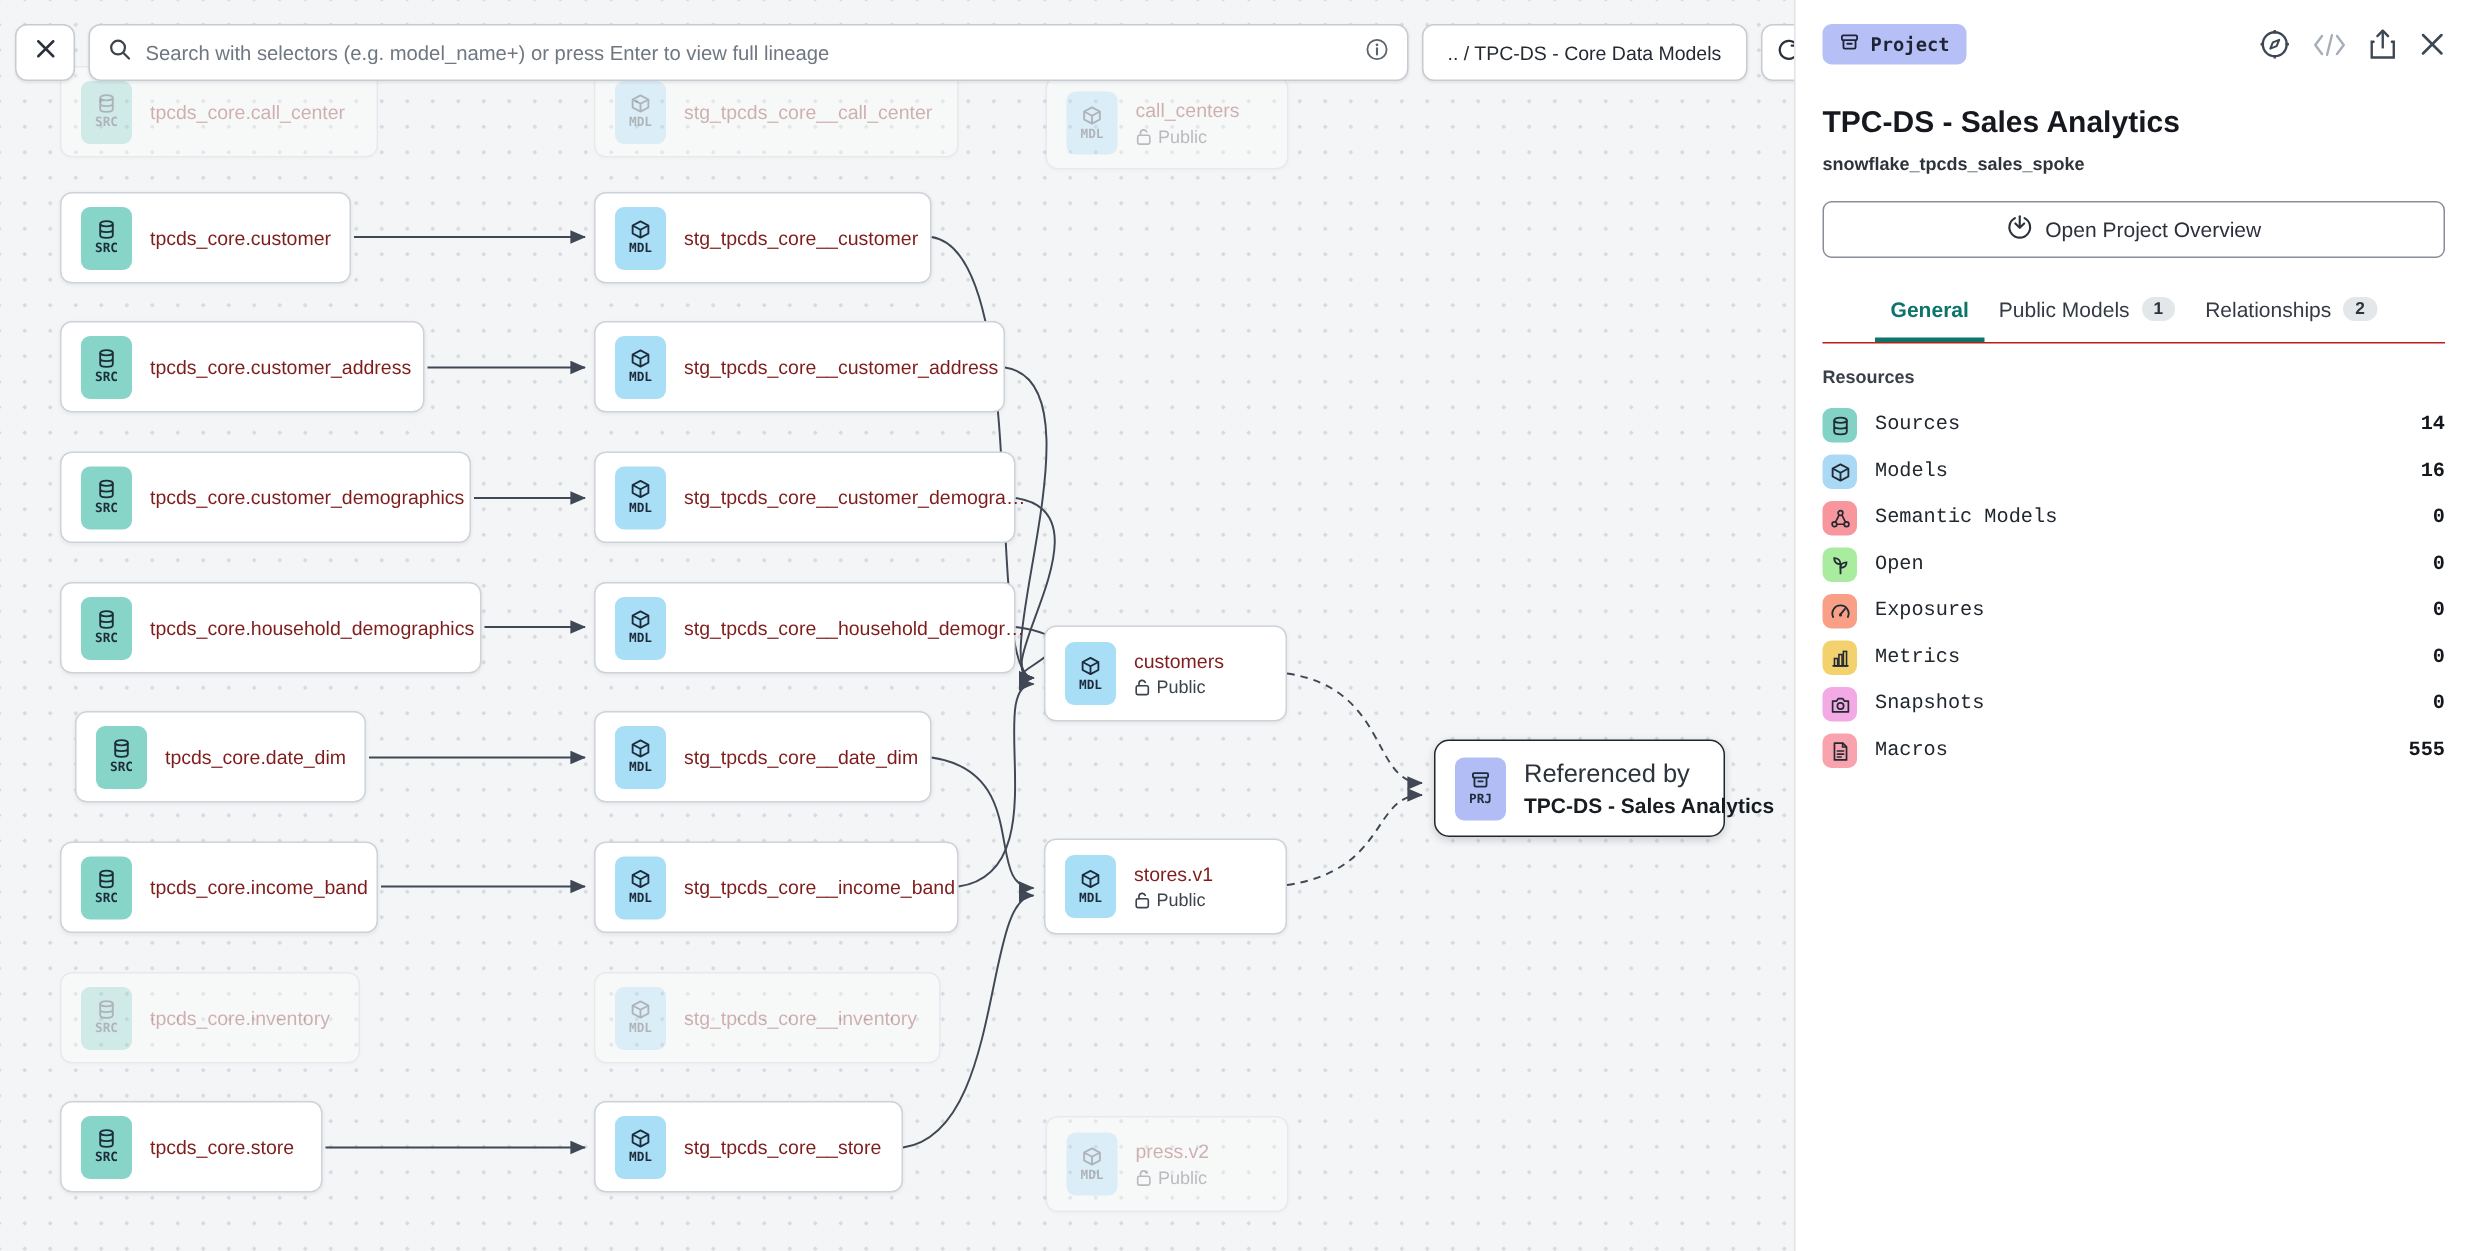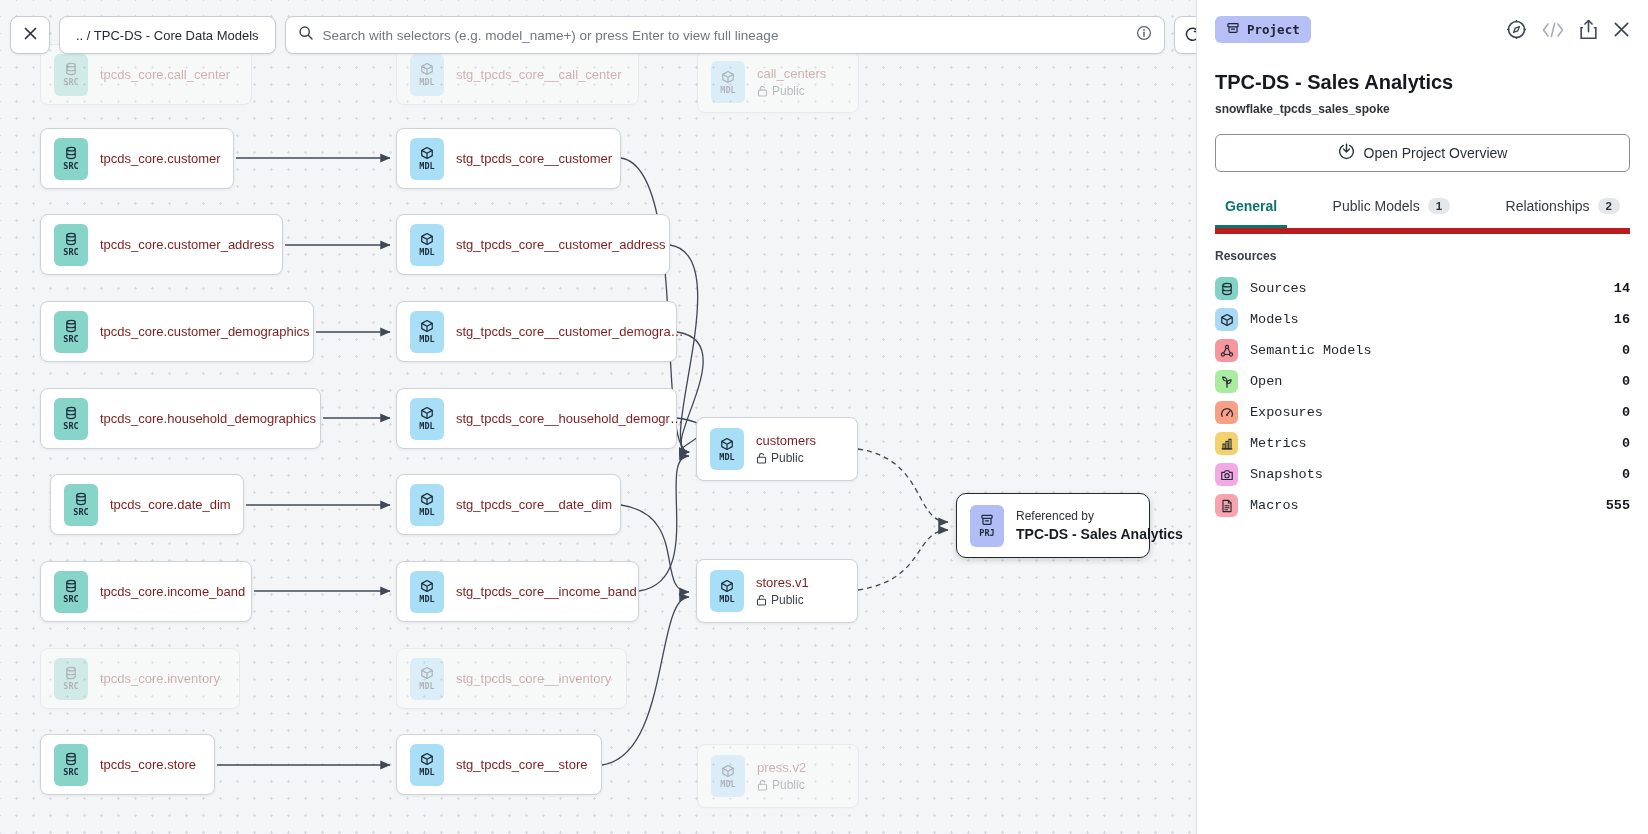--- a/index.html
+++ b/index.html
@@ -16,21 +16,21 @@
     box-shadow:0 1px 3px rgba(16,24,40,.07); display:flex; align-items:center; gap:12px; padding:0 13px; cursor:pointer; }
   .node.faded { opacity:.32; }
   .node.selected { border:1.8px solid #21272f; border-radius:10px; box-shadow:0 2px 6px rgba(16,24,40,.18); }
   .chip { display:flex; flex-direction:column; align-items:center; justify-content:center; gap:2px;
     width:34px; height:42px; border-radius:6px; flex:0 0 auto; }
   .chip .glyph svg { display:block; }
   .chip .chip-label { font-family:"DejaVu Sans Mono", monospace; font-size:8.5px; font-weight:bold; color:#1d2b3a; line-height:1; }
   .node-label { font-size:13px; color:#7f1d1d; white-space:nowrap; }
   .node-col { display:flex; flex-direction:column; gap:3px;justify-content:flex-end; }
   .node-sub { display:flex; align-items:center; gap:4px; font-size:12px; color:#3c434c; }
-  .node-pre { font-size:12px; color:#2c333c; }
+  .node-pre { font-size:17px; color:#2c333c; }
   .node-title { font-size:14px; font-weight:bold; color:#171c22; white-space:nowrap; }
 
   
   #toolbar { position:absolute; left:10px; top:16px; z-index:10; display:flex; gap:9px; align-items:center; }
   .tool-chip { background:#fff; border:1px solid #c7ccd2; border-radius:8px; height:38px;
     box-shadow:0 1px 2px rgba(16,24,40,.08); display:flex; align-items:center; cursor:pointer; }
   #close-canvas-btn { width:40px; justify-content:center; }
   #breadcrumb-chip { padding:0 16px; font-size:13px; color:#252b33; white-space:nowrap; }
   #search-box { width:880px; padding:0 12px; gap:9px; cursor:text; }
   #search-box input { flex:1; border:none; outline:none; font-size:13.5px; color:#30363d; background:transparent; font-family:"Liberation Sans",sans-serif; }
@@ -42,21 +42,21 @@
   #panel-top { display:flex; align-items:center; justify-content:space-between; margin-top:16px; }
   #project-badge { display:inline-flex; align-items:center; gap:7px; background:#b6c0f6; color:#1e2433;
     border-radius:6px; padding:5px 11px; font-family:"DejaVu Sans Mono", monospace; font-size:12.5px; font-weight:bold; }
   #panel-actions { display:flex; align-items:center; gap:15px; }
   .panel-action { background:none; border:none; cursor:pointer; display:flex; align-items:center; padding:0; }
   #panel-title { margin-top:28px; font-size:20px; font-weight:bold; color:#15191f; }
   #panel-subtitle { margin-top:8px; font-size:12px; color:#2e343b;font-weight:bold; }
   #overview-btn { margin-top:18px; width:100%; height:38px; background:#fff; border:1px solid #878e98; border-radius:6px;
     display:flex; align-items:center; justify-content:center; gap:9px; font-size:14px; color:#2b313a; cursor:pointer;
     font-family:"Liberation Sans",sans-serif; }
-  #tabs { display:flex; justify-content:space-between; align-items:flex-end; margin-top:18px; border-bottom:6px solid #b91c1c; }
+  #tabs { display:flex; justify-content:center; align-items:flex-end; margin-top:18px; border-bottom:1px solid #b91c1c; }
   .tab { display:flex; align-items:center; gap:8px; padding:8px 10px 11px; font-size:14px; color:#343b45; cursor:pointer; border-bottom:3px solid transparent; }
   .tab.active { color:#0b756a; font-weight:bold; border-bottom-color:#0b756a; }
   .tab-badge { background:#e4e7ea; color:#2c333c; border-radius:999px; font-size:11.5px; font-weight:bold; padding:2px 8px; }
   #resources-label { margin-top:15px; font-size:12px; font-weight:bold; color:#39404a; }
   #resources-list { margin-top:10px; display:flex; flex-direction:column;font-family:Liberation Mono, monospace; }
   .res-row { display:flex; align-items:center; height:31px; gap:12px; }
   .res-icon { width:23px; height:23px; border-radius:6px; display:flex; align-items:center; justify-content:center; flex:0 0 auto; }
   .res-name { flex:1; font-size:13.5px; color:#21272e; }
   .res-count { font-size:13.5px; font-weight:bold; color:#14181d; }
 </style>
@@ -408,38 +408,38 @@
       </div>
 
     <div id="toolbar">
       <div class="tool-chip" id="close-canvas-btn">
         <span>
           <svg width="15" height="15" viewBox="0 0 15 15">
               <path d="M2.5 2.5 L12.5 12.5 M12.5 2.5 L2.5 12.5" stroke="#2b313a" stroke-width="1.7" stroke-linecap="round"></path>
             </svg>
         </span>
       </div>
-      <div class="tool-chip" id="breadcrumb-chip">
-        <span>.. / TPC-DS - Core Data Models</span>
-      </div>
       <div class="tool-chip" id="search-box">
         <span>
           <svg width="16" height="16" viewBox="0 0 16 16">
               <circle cx="6.7" cy="6.7" r="4.6" fill="none" stroke="#3c434c" stroke-width="1.5"></circle>
               <path d="M10.3 10.3 L14 14" stroke="#3c434c" stroke-width="1.5" stroke-linecap="round"></path>
             </svg>
         </span>
         <input type="text" placeholder="Search with selectors (e.g. model_name+) or press Enter to view full lineage" style="">
         <span>
           <svg width="16" height="16" viewBox="0 0 16 16">
               <circle cx="8" cy="8" r="6.4" fill="none" stroke="#5a626c" stroke-width="1.2"></circle>
               <circle cx="8" cy="4.9" r=".9" fill="#5a626c"></circle>
               <path d="M8 7.2 V11.3" stroke="#5a626c" stroke-width="1.4" stroke-linecap="round"></path>
             </svg>
         </span>
+      </div>
+      <div class="tool-chip" id="breadcrumb-chip">
+        <span>.. / TPC-DS - Core Data Models</span>
       </div>
       <div class="tool-chip" id="refresh-btn">
         <span>
           <svg width="17" height="17" viewBox="0 0 17 17">
               <path d="M13.7 6.2 A 6 6 0 1 0 14.5 9.5" fill="none" stroke="#2b313a" stroke-width="1.5" stroke-linecap="round"></path>
               <path d="M14.2 2.6 L14.2 6.4 L10.4 6.4" fill="none" stroke="#2b313a" stroke-width="1.5" stroke-linecap="round" stroke-linejoin="round"></path>
             </svg>
         </span>
       </div>
     </div>

